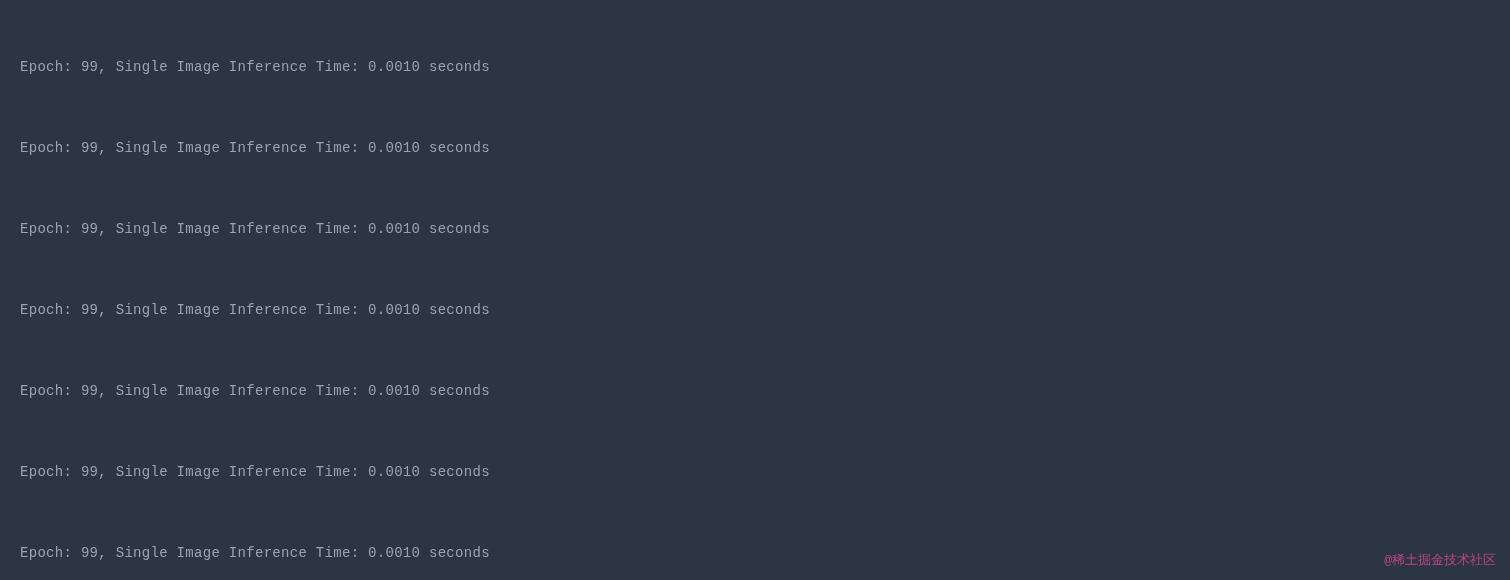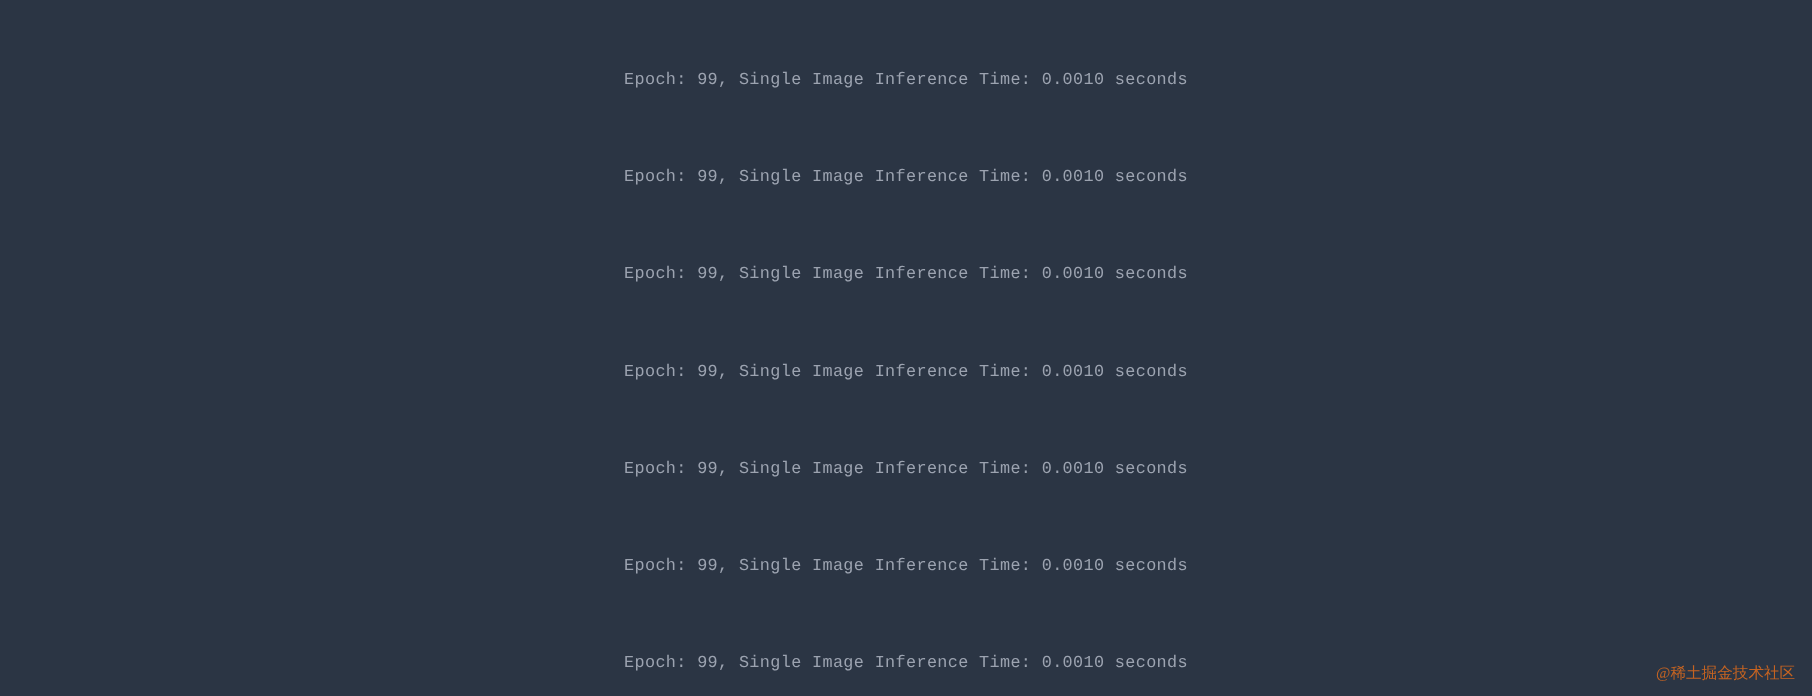--- a/index.html
+++ b/index.html
@@ -18,29 +18,28 @@
       height: 580px;
       overflow: hidden;
       position: relative;
     }
     .terminal-output {
       white-space: pre;
       letter-spacing: 0.3px;
     }
     .log-line {
       display: block;
-      text-align: center;
     }
     .watermark {
       position: absolute;
       bottom: 6px;
       right: 14px;
-      color: #f97316;
+      color: #ec4899;
       font-size: 13px;
-      font-family: Liberation Serif, serif;
+      font-family: Liberation Mono, monospace;
       opacity: 0.75;
     }
   </style>
 </head>
 <body>
 
 <div class="terminal-output">
   <span class="log-line">Epoch: 99, Single Image Inference Time: 0.0010 seconds</span>
   <span class="log-line">Epoch: 99, Single Image Inference Time: 0.0010 seconds</span>
   <span class="log-line">Epoch: 99, Single Image Inference Time: 0.0010 seconds</span>

